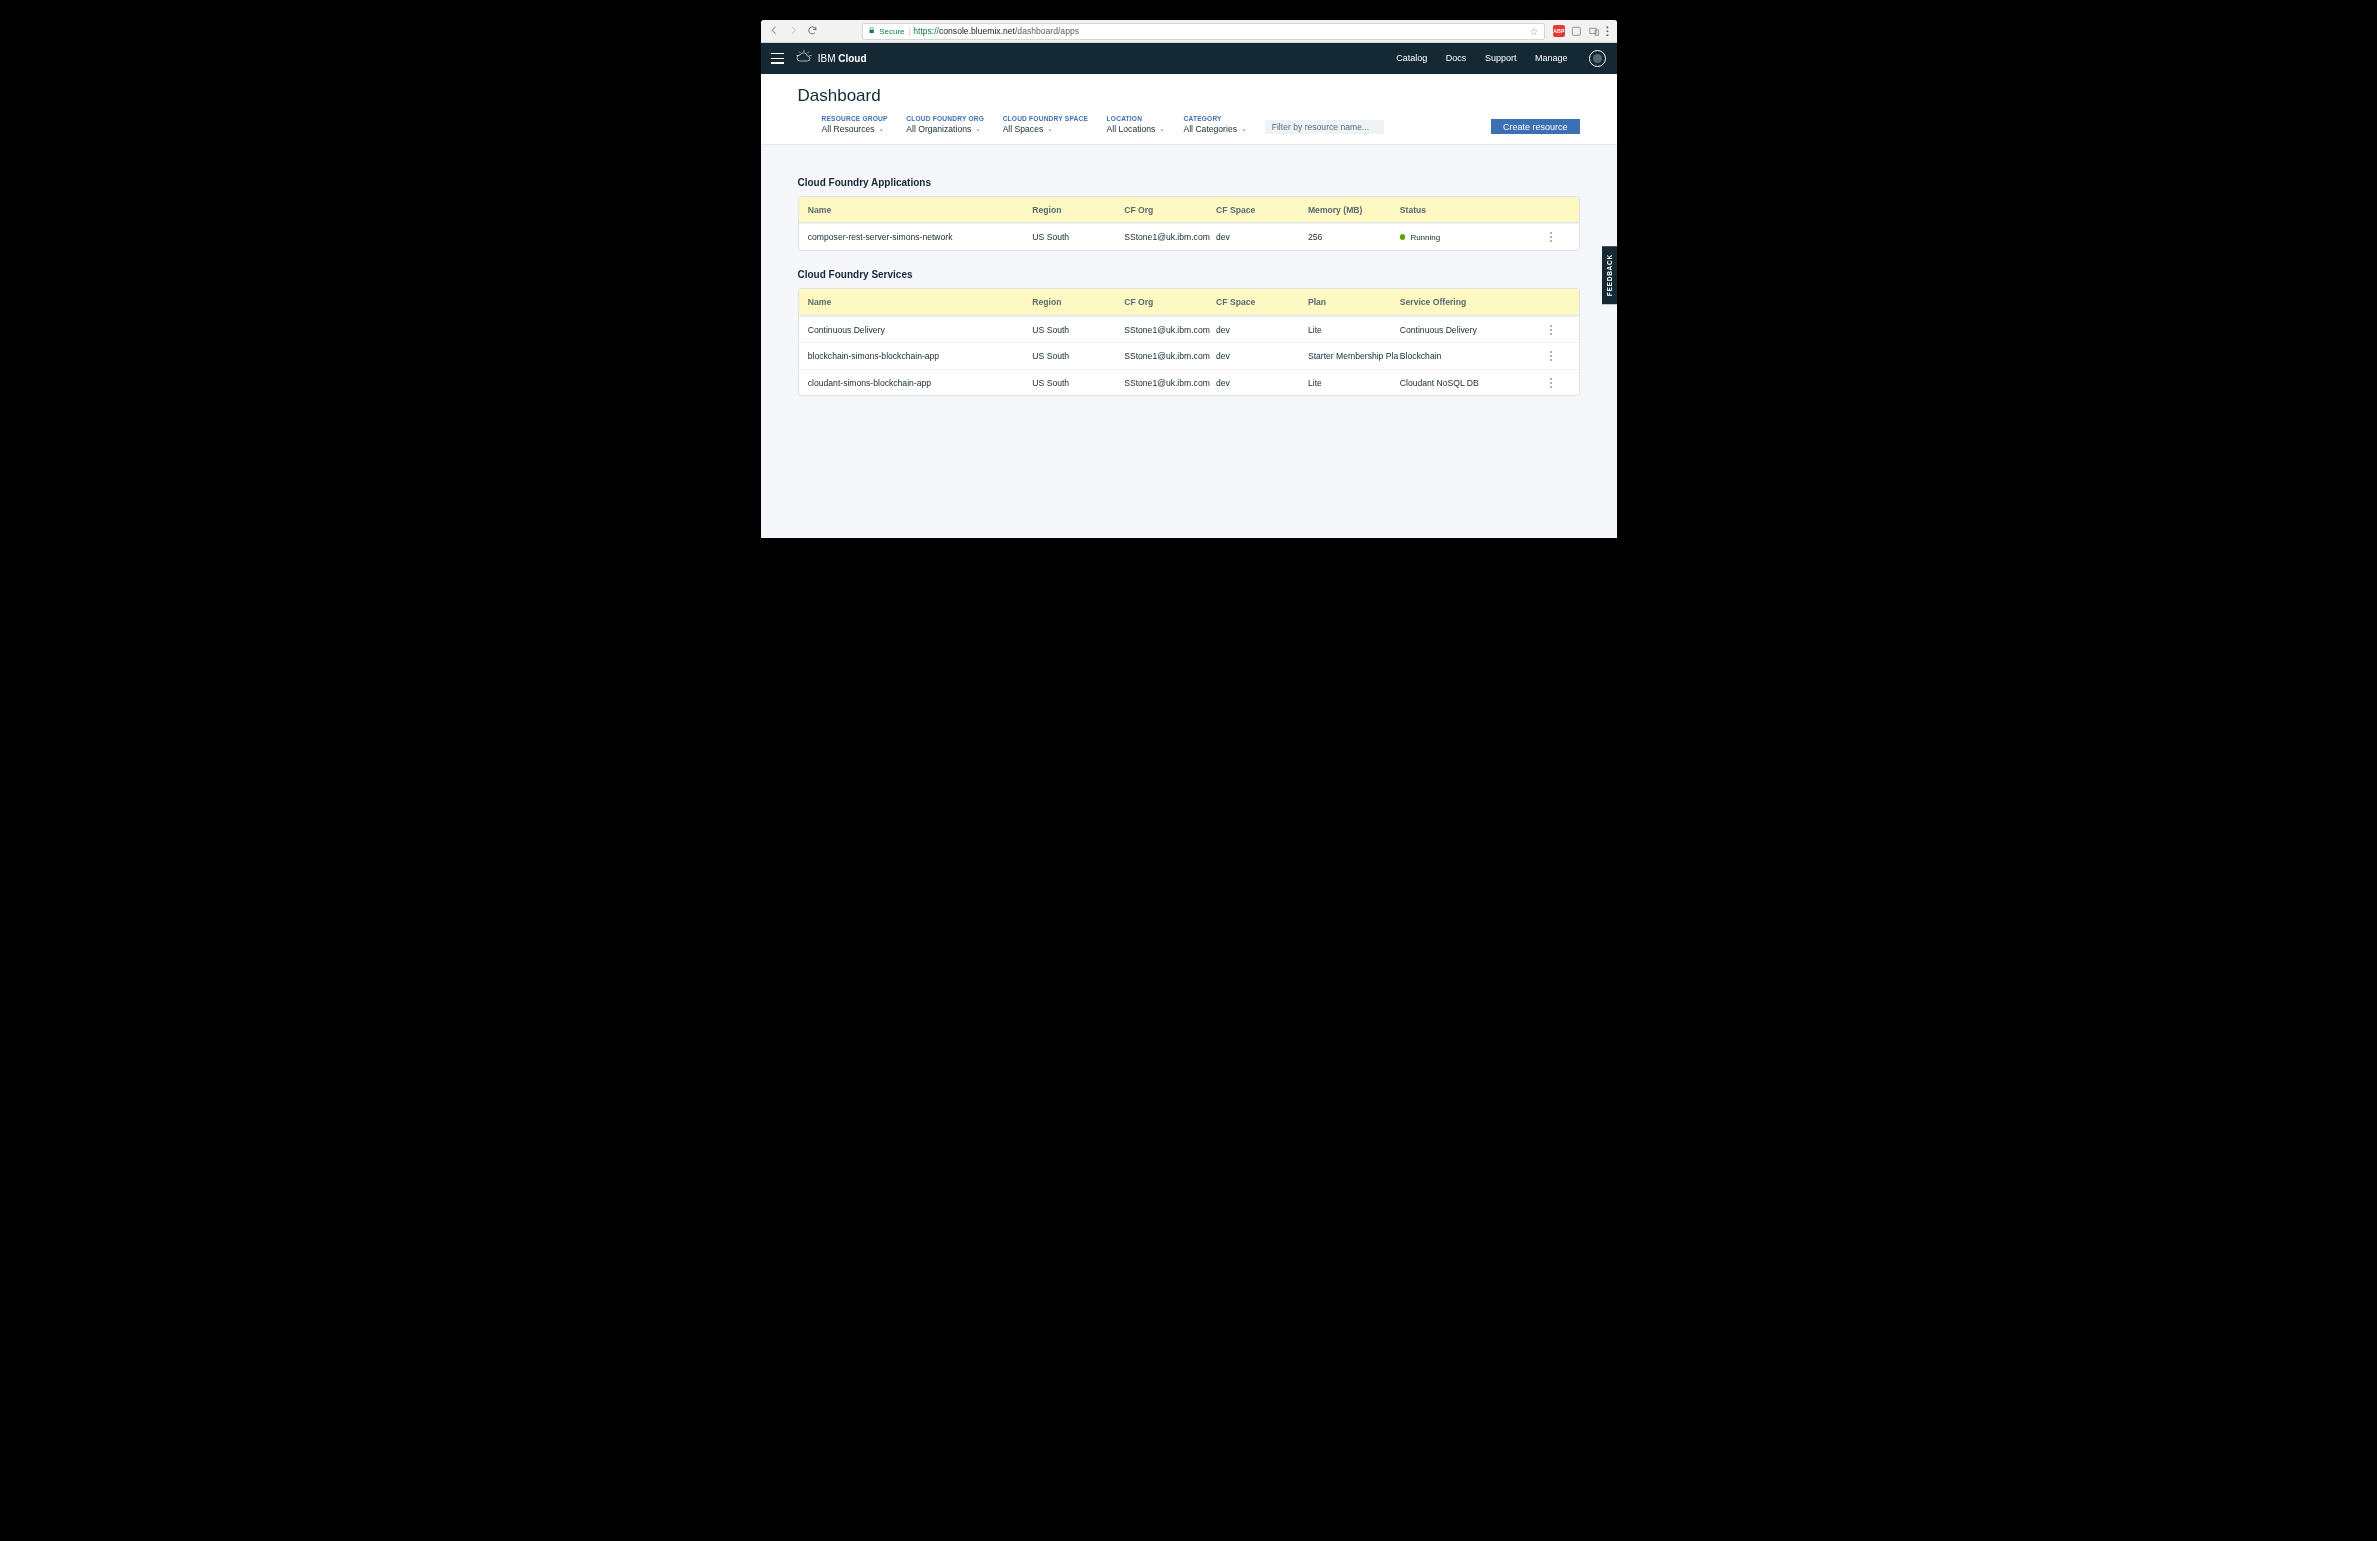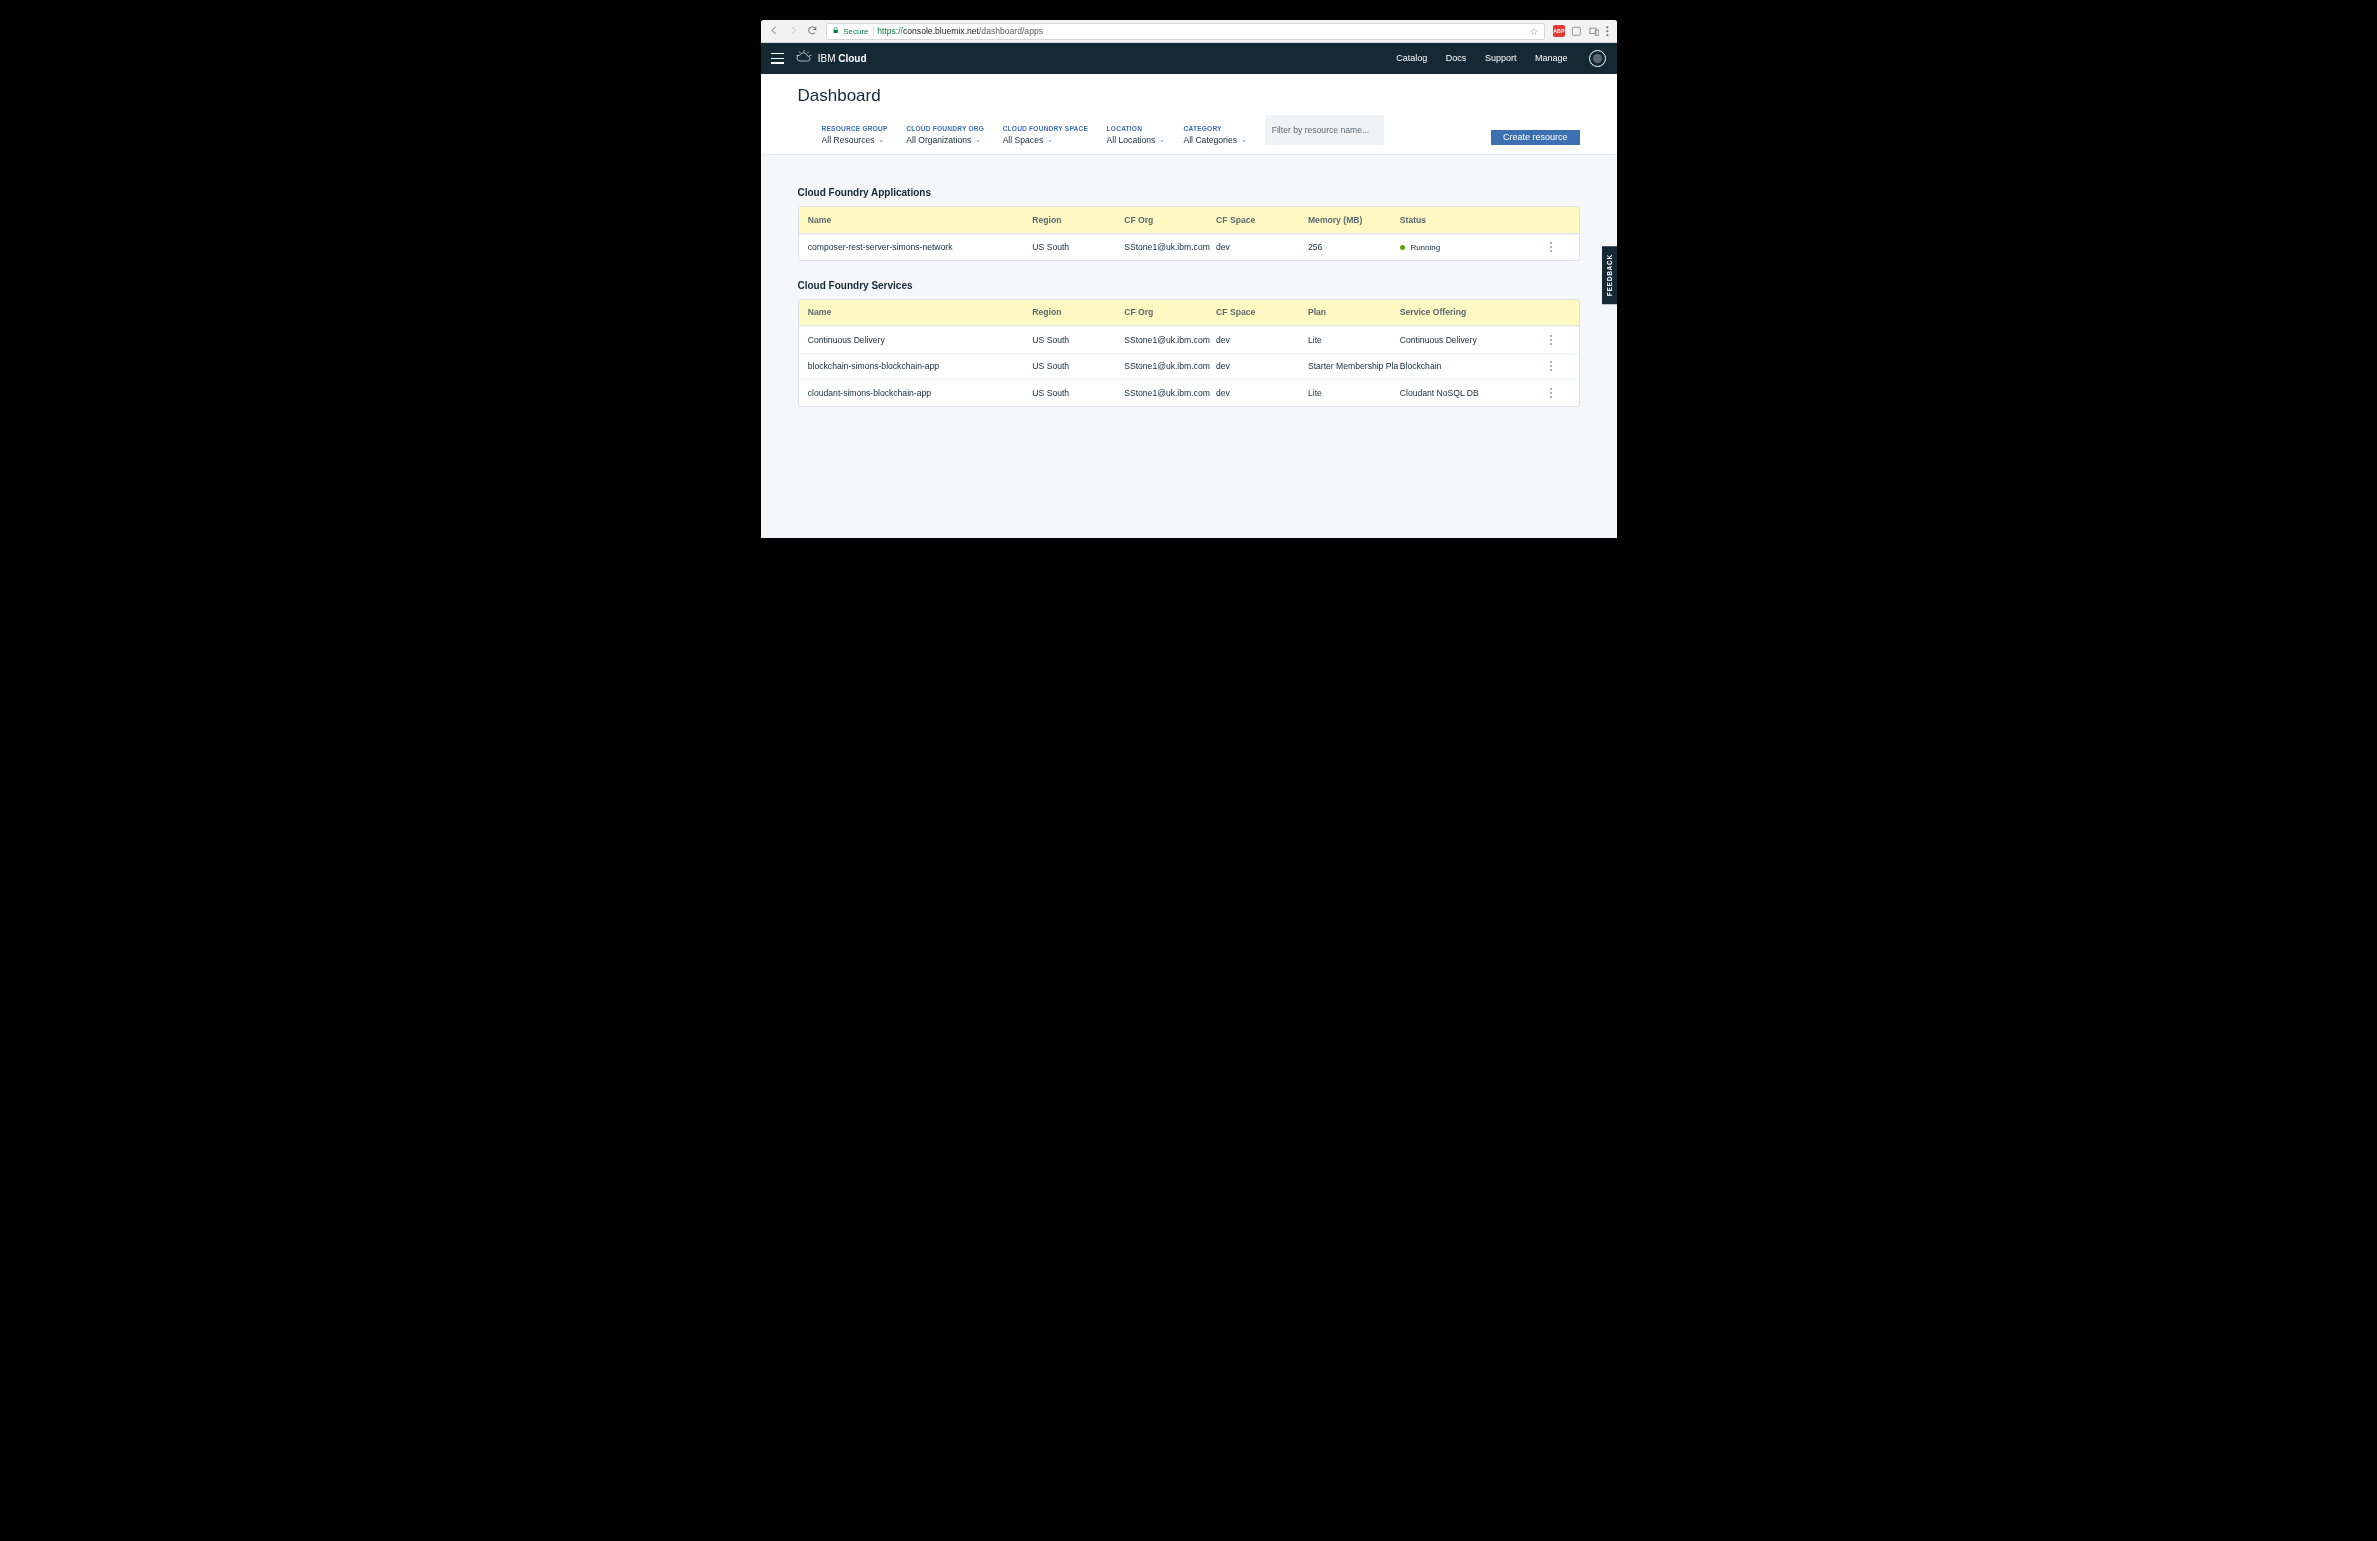--- a/index.html
+++ b/index.html
@@ -13,21 +13,21 @@
 .tab { height: 16.6px; background: #f2f2f2; border: 0.7px solid #b8b8b8; border-bottom: none; border-radius: 2.7px 2.7px 0 0; min-width: 119px; display: flex; align-items: center; padding: 0 5.3px; font-size: 8px; color: #555; gap: 4px; }
 .tab .favicon { width: 9.3px; height: 9.3px; display:flex; align-items:center; justify-content:center; }
 .tab .x { margin-left: auto; color: #888; cursor: pointer; font-size: 9.3px; }
 .new-tab { width: 16px; height: 12px; background: #c8c8c8; margin-left: 4px; margin-bottom: 2px; border-radius: 1.3px; transform: skewX(20deg); }
 .chrome-user { margin-left: auto; margin-bottom: 5.3px; font-size: 8px; color: #555; padding: 0 5.3px; }
 
 .toolbar { height: 23px; background: #f2f2f2; border-bottom: 0.7px solid #d5d5d5; display: flex; align-items: center; padding: 0 8px; gap: 8px; }
 .nav-arrows { display: flex; gap: 9.3px; color: #8a8a8a; }
 .nav-arrows .enabled { color: #5a5a5a; }
 .reload { color: #5a5a5a; }
-.omnibox { flex: 1; height: 17px; background: #fff; border: 0.7px solid #d6d6d6; border-radius: 2px; display: flex; align-items: center; padding: 0 5.3px; font-size: 8.6px; color: #333; gap: 4px; }
+.omnibox { flex: 1; height: 17px; background: #fff; border: 0.7px solid #d6d6d6; border-radius: 2px; display: flex; align-items: center; padding: 0 5.3px; font-size: 8.6px; color: #333; gap: 4px; margin-left: 36px; }
 .omnibox .secure { color: #0b8043; font-size: 8px; }
 .omnibox .sep { width: 0.7px; height: 10.6px; background: #ddd; }
 .omnibox .url-prefix { color: #0b8043; }
 .omnibox .url-bold { color: #222; font-weight: 500; }
 .omnibox .url-rest { color: #5b5b5b; }
 .omnibox .star { margin-left: auto; color: #8a8a8a; font-size: 10px; }
 .ext-icons { display: flex; gap: 6.6px; align-items: center; color: #8a8a8a; }
 .ext-icons .abp { width: 12px; height: 12px; background: #e53935; color: #fff; border-radius: 2px; font-size: 5.3px; font-weight: 700; display: flex; align-items: center; justify-content: center; }
 .ext-icons svg { display:block; }
 
@@ -45,21 +45,21 @@
 
 
 .page { background: #f5f7fa; min-height: 464px; }
 .page-header { background: #fff; padding: 12px 37px 9.3px; border-bottom: 0.7px solid #e6e9ed; }
 .page-title { font-size: 17px; font-weight: 400; color: #152935; margin-bottom: 9.3px; }
 .filter-row { display: flex; align-items: flex-end; gap: 18.6px; margin-left: 24px; }
 .filter { display: flex; flex-direction: column; gap: 2.7px; }
 .filter-label { font-size: 6.6px; font-weight: 700; letter-spacing: 0.2px; color: #3d70b2; text-transform: uppercase; }
 .filter-value { font-size: 8.6px; color: #152935; display: flex; align-items: center; gap: 4px; cursor: pointer; }
 .chev { color: #3d70b2; font-size: 6.6px; }
-.filter-input { height: 30px; width: 119px; background: #f0f3f6; border: none; padding: 0 6.6px; font-size: 8.6px; color: #5a6872; }
+.filter-input { height: 14px; width: 119px; background: #f0f3f6; border: none; padding: 0 6.6px; font-size: 8.6px; color: #5a6872; }
 .filter-input::placeholder { color: #5a6872; }
 .create-btn { margin-left: auto; background: #3d70b2; color: #fff; border: none; height: 15px; padding: 0 12px; font-size: 9px; cursor: pointer; }
 
 .content { padding: 16px 37px 26.5px; }
 .section-title { font-size: 10px; font-weight: 700; color: #152935; margin: 16px 0 8px; }
 .table { width: 100%; background: #fff; border: 0.7px solid #dfe3e6; border-radius: 2.7px; overflow: hidden; margin-bottom: 18.6px; }
 .thead, .trow { display: grid; align-items: center; padding: 0 9.3px; min-height: 26.5px; font-size: 8.6px; }
 .apps .thead, .apps .trow { grid-template-columns: 2.2fr 0.9fr 0.9fr 0.9fr 0.9fr 1.4fr 26.5px; }
 .svcs .thead, .svcs .trow { grid-template-columns: 2.2fr 0.9fr 0.9fr 0.9fr 0.9fr 1.4fr 26.5px; }
 .thead { background: #fef9c3; font-weight: 700; color: #5a6872; border-bottom: 0.7px solid #dfe3e6; }

